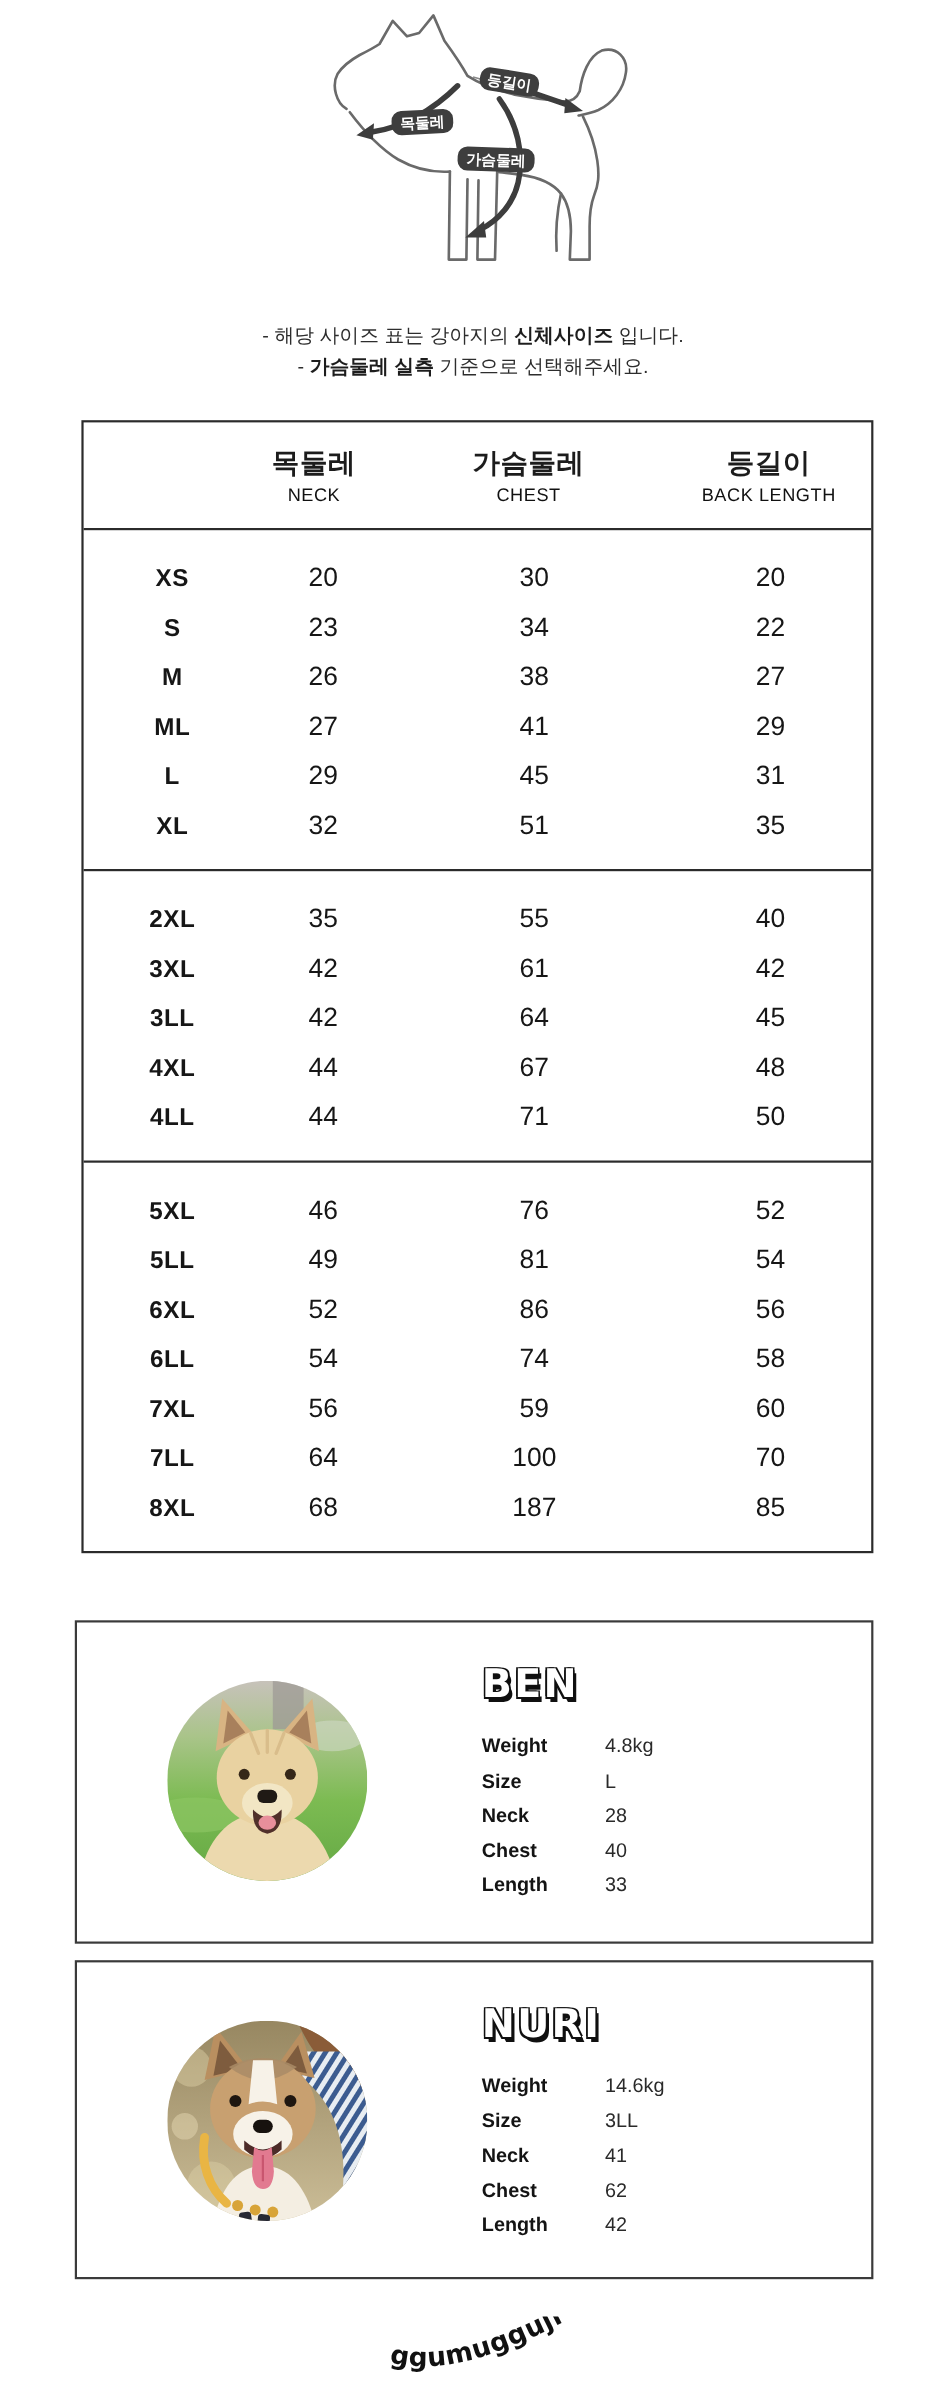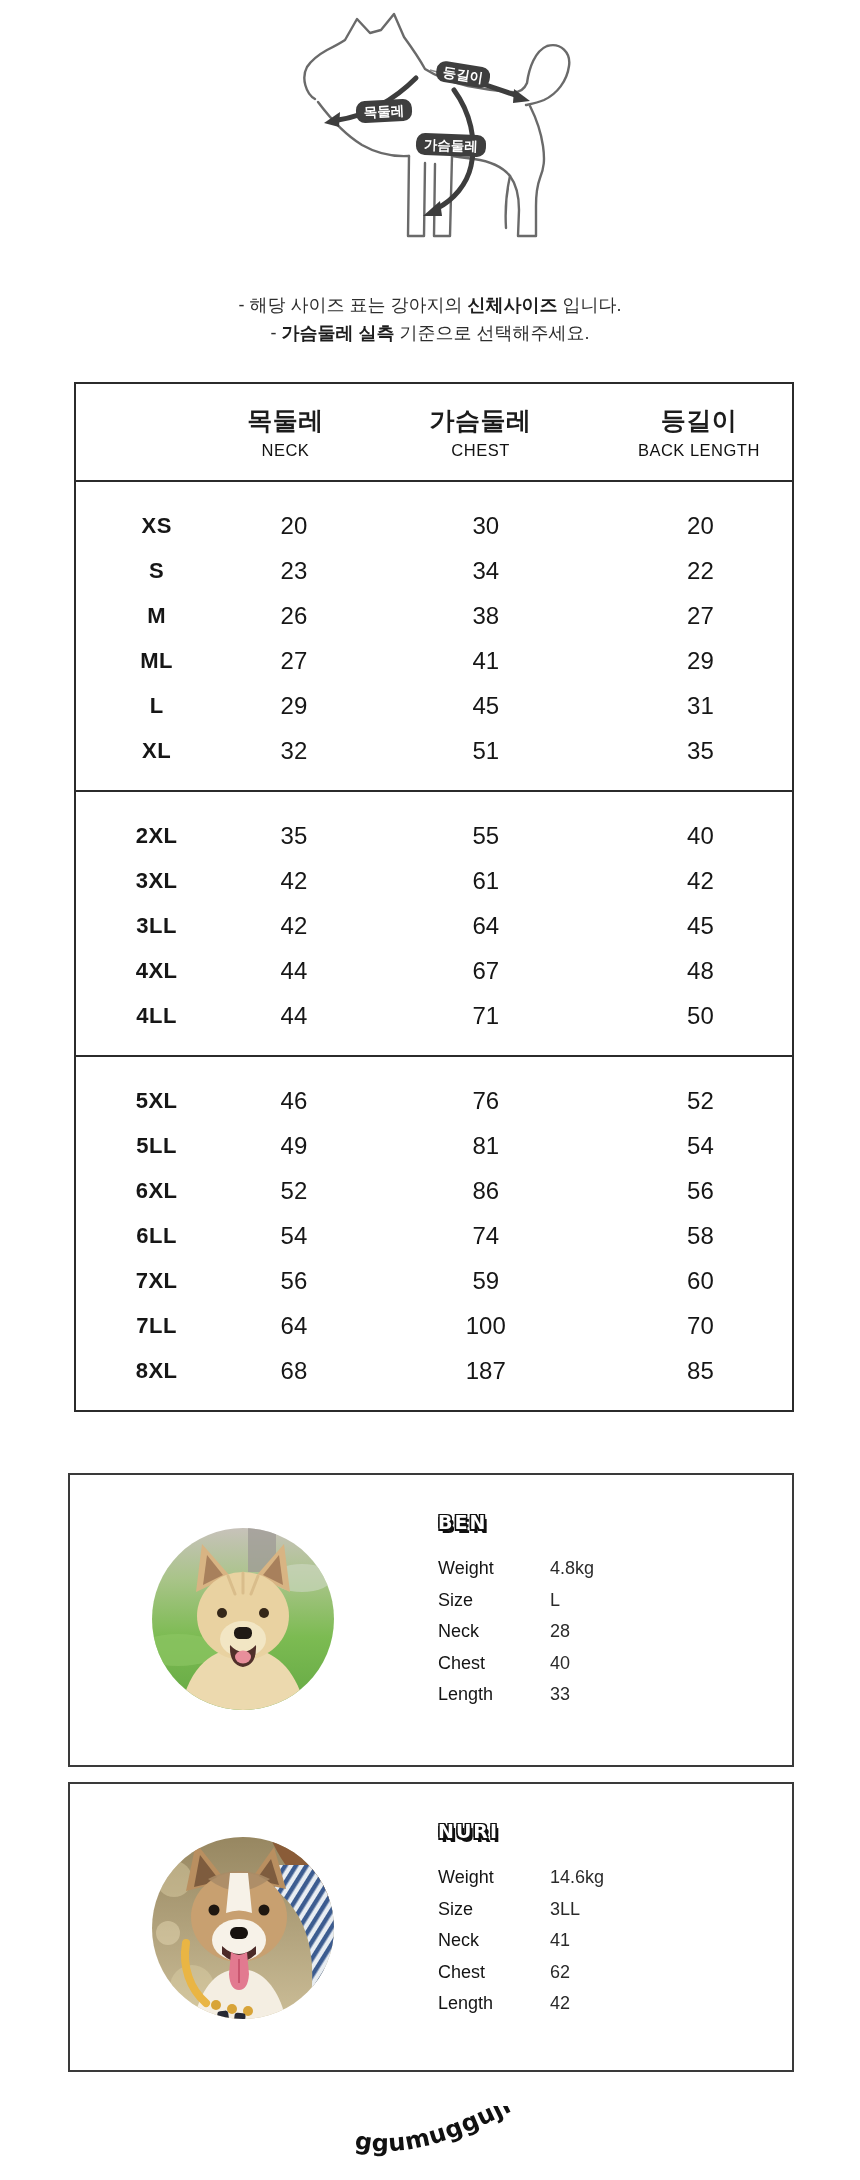--- a/index.html
+++ b/index.html
@@ -31,29 +31,29 @@
   
   .model-card { position:absolute; left:68px; width:722px; border:2px solid #3a3a3a; background:#fff; }
   #card-ben  { top:1473px; height:290px; }
   #card-nuri { top:1782px; height:286px; }
   .photo { position:absolute; left:82px; top:53px; width:182px; height:182px;
            border-radius:50%; overflow:hidden; }
   .photo svg { display:block; }
   .model-info { position:absolute; left:368px; top:36px; width:320px; }
   .model-name {
     display:inline-block; font-family:"DejaVu Sans", sans-serif;
-    font-size:19px; font-weight:800; letter-spacing:2px; color:#ffffff;
+    font-size:36px; font-weight:800; letter-spacing:2px; color:#ffffff;
     text-shadow:-1.5px -1.5px 0 #101010, 1.5px -1.5px 0 #101010,
                 -1.5px 1.5px 0 #101010, 1.5px 1.5px 0 #101010,
                  3px 4px 0 #101010;
   }
   .spec-list { margin-top:26px; }
   .spec-row { display:grid; grid-template-columns:112px auto; margin-bottom:12.5px;
               font-size:18px; line-height:19px; }
-  .spec-label { font-weight:normal; color:#141414; }
+  .spec-label { font-weight:bold; color:#141414; }
   .spec-value { color:#2a2a2a; }
 
   
   .brand { position:absolute; left:350px; top:2106px; width:170px; height:62px; }
 </style>
 </head>
 <body>
 
 <div class="page">
 

